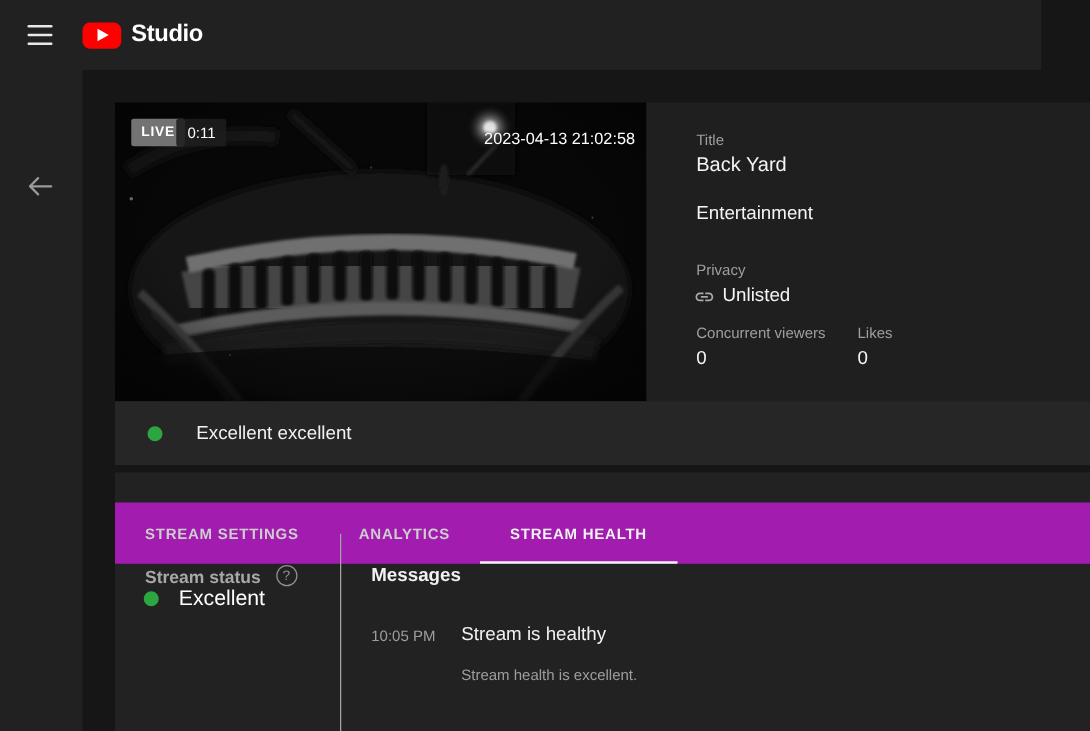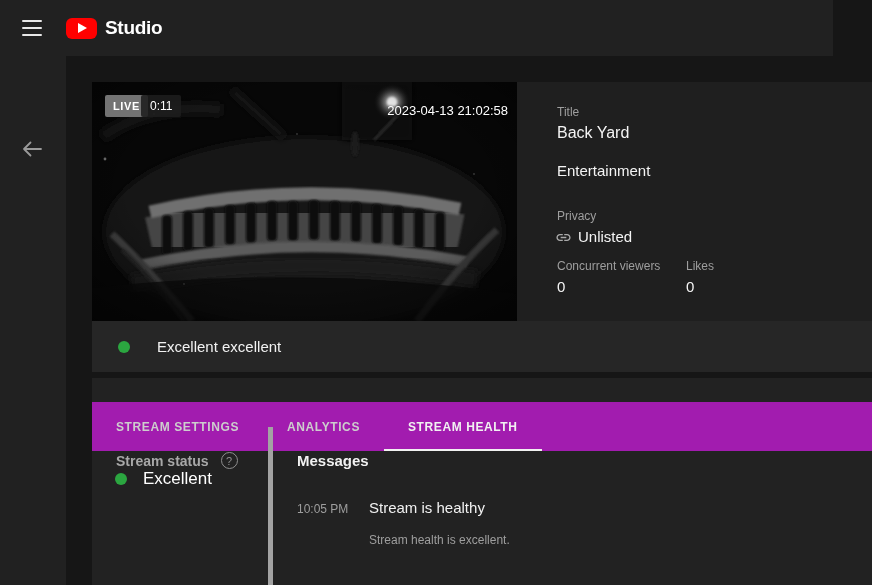--- a/index.html
+++ b/index.html
@@ -55,21 +55,21 @@
 
   
   .card2{position:absolute;left:26px;top:322px;width:780px;bottom:0;background:#222;}
   .tabrow{position:absolute;left:0;top:12px;right:0;height:49px;background:#a21caf;display:flex;margin-top:12px;}
   .tab{padding:0 24px;display:flex;align-items:center;font-size:12px;font-weight:700;
     letter-spacing:0.6px;color:#cdcdcd;cursor:pointer;position:relative;}
   .tab.active{color:#f1f1f1;}
   .tab-underline{position:absolute;left:0;right:0;bottom:0;height:2px;background:#f1f1f1;}
 
   .card2-body{position:absolute;left:0;top:49px;right:0;bottom:0;display:flex;}
-  .status-col{width:181px;box-sizing:border-box;border-right:5px solid #a3a3a3;
+  .status-col{width:181px;box-sizing:border-box;border-right:1px solid #a3a3a3;
     padding:25px 0 0 24px;}
   .status-head{display:flex;align-items:center;gap:12px;}
   .status-label{font-size:14px;font-weight:700;color:#a8a8a8;}
   .help-ic{width:17px;height:17px;border:1.5px solid #8f8f8f;border-radius:50%;
     display:flex;align-items:center;justify-content:center;font-size:11px;color:#8f8f8f;
     box-sizing:border-box;cursor:pointer;}
   .status-value-row{display:flex;align-items:center;}
   .status-dot{width:12px;height:12px;border-radius:50%;background:#2ba640;margin-left:-1px;}
   .status-value{margin-left:16px;font-size:17px;color:#fff;}
 

